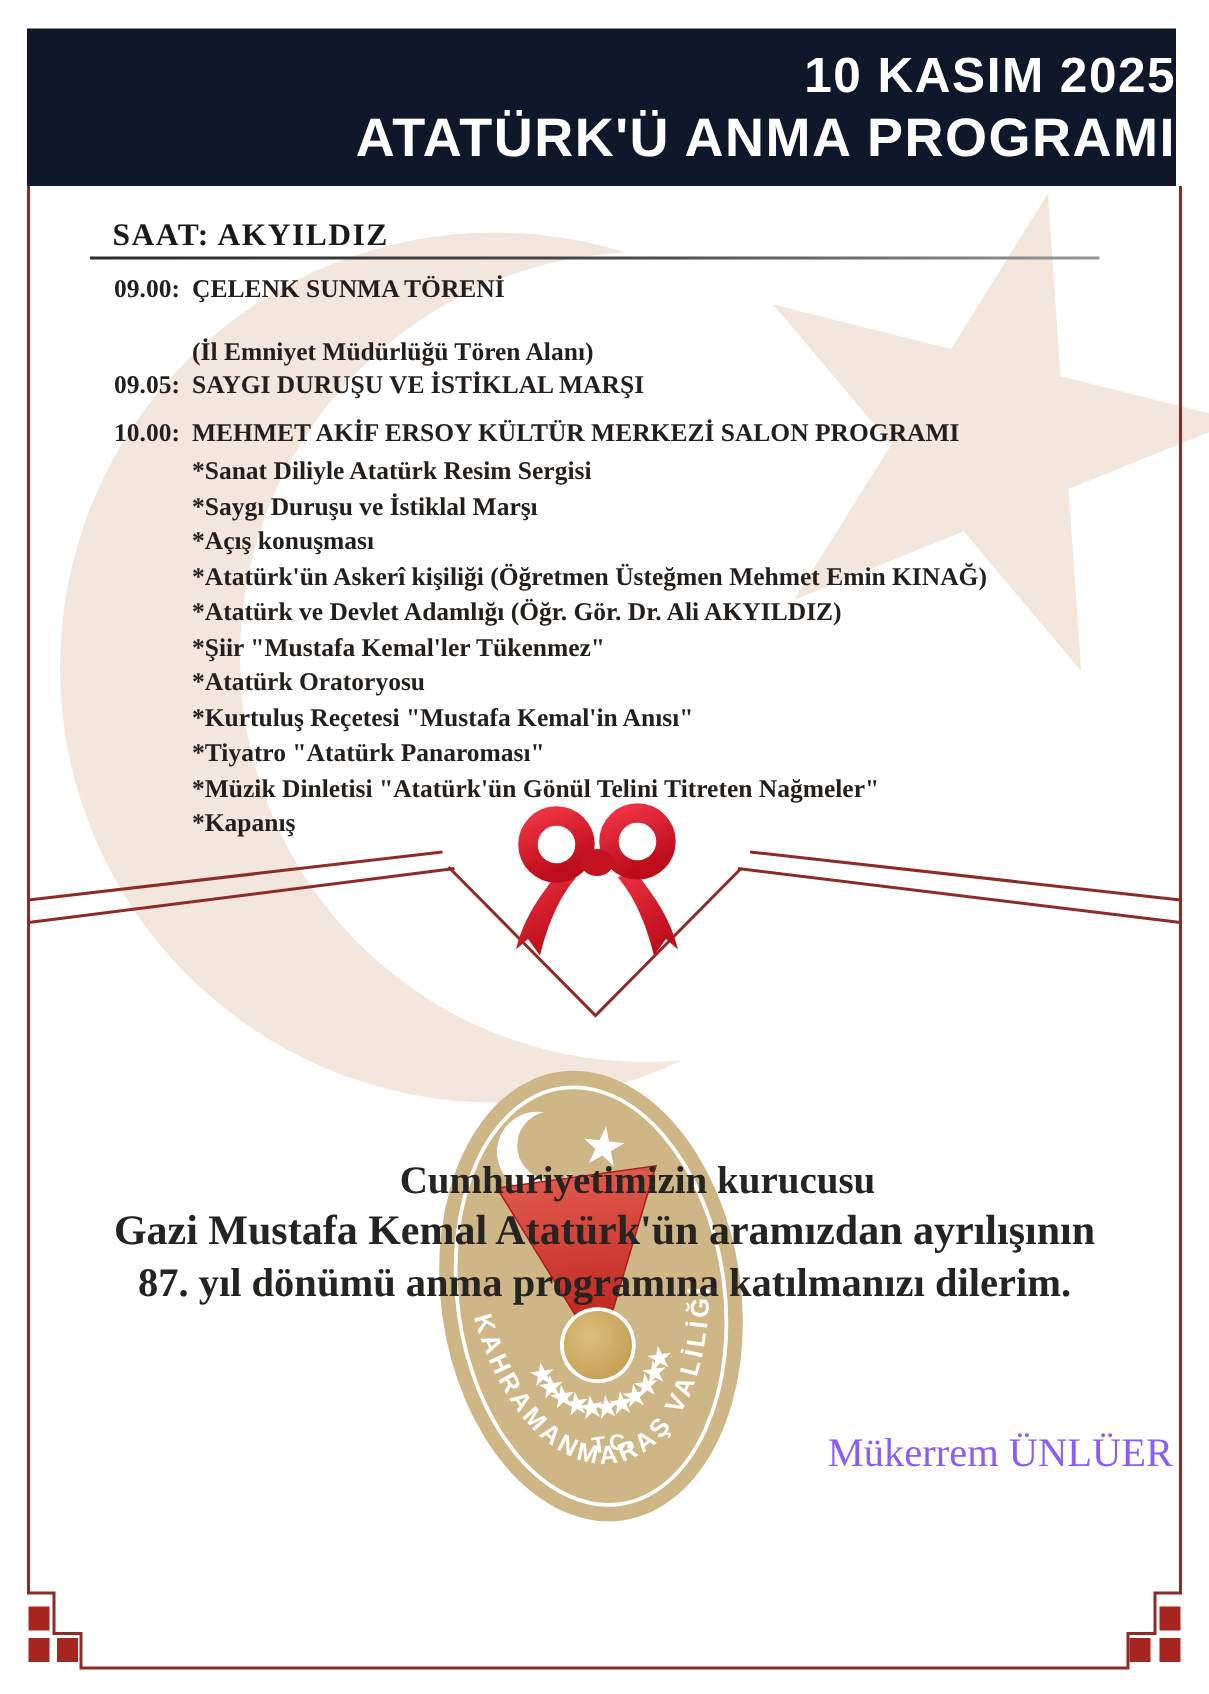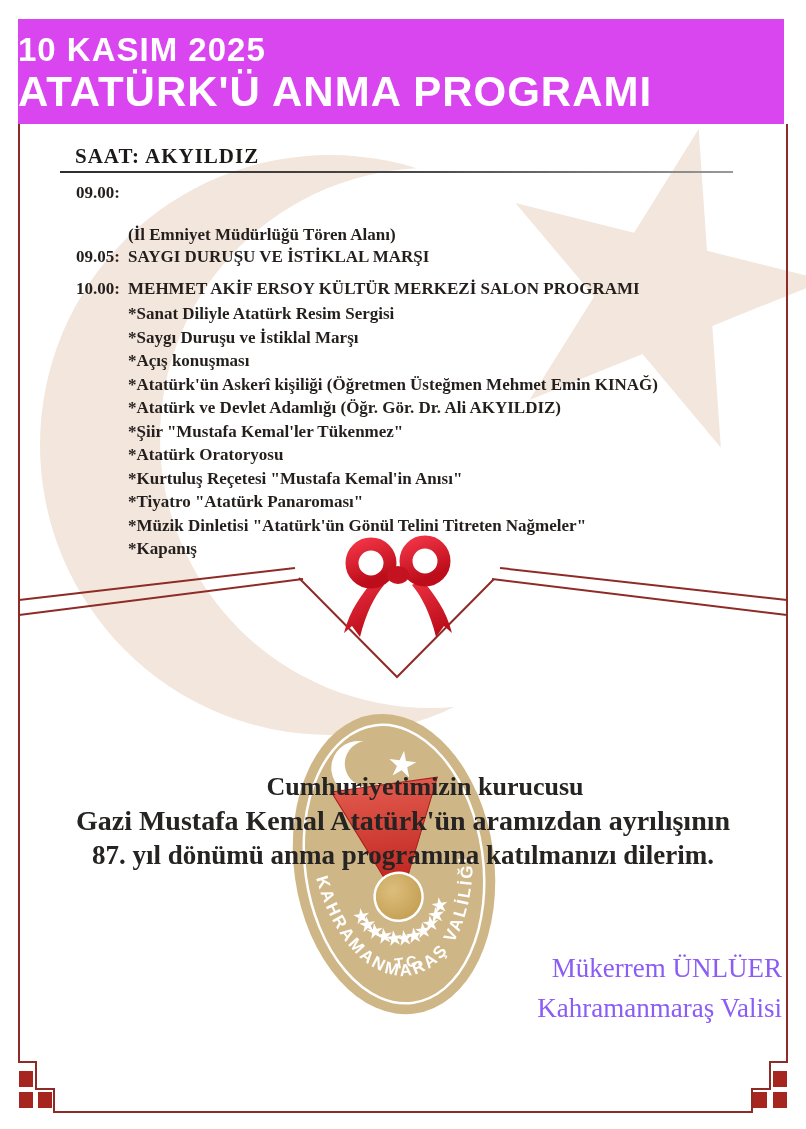--- a/index.html
+++ b/index.html
@@ -3,25 +3,25 @@
 <meta charset="utf-8">
 <style>
   html,body{margin:0;padding:0;}
   body{width:806px;height:1129px;background:#ffffff;overflow:hidden;
        font-family:"Liberation Serif", serif;}
   .page{position:relative;width:806px;height:1129px;background:#fff;overflow:hidden;}
   .abs{position:absolute;}
   svg{display:block;}
 
   
-  .banner{left:18px;top:19px;width:766px;height:105px;background:#d946ef;
-          color:#fff;text-align:left;z-index:2;
+  .banner{left:18px;top:19px;width:766px;height:105px;background:#0f172a;
+          color:#fff;text-align:right;z-index:2;
           font-family:"Liberation Sans", sans-serif;font-weight:bold;}
   .banner .l1{margin-top:11px;font-size:33px;letter-spacing:1px;line-height:40px;}
-  .banner .l2{font-size:42px;letter-spacing:1px;line-height:44px;}
+  .banner .l2{font-size:36px;letter-spacing:1px;line-height:44px;}
 
   
   .bg-svg{left:0;top:0;z-index:0;}
   .frame-svg{left:0;top:0;z-index:1;}
 
   
   .saat{left:75px;top:144px;font-size:21px;font-weight:bold;color:#1c1a18;
         letter-spacing:1px;z-index:2;}
   .rule{left:60px;top:171px;width:673px;height:2px;z-index:2;
         background:linear-gradient(to right,#2e2e2e 0%,#4a4a4a 55%,#9a9a9a 100%);}
@@ -112,20 +112,21 @@
     <div class="l1">10 KASIM 2025</div>
     <div class="l2">ATATÜRK'Ü ANMA PROGRAMI</div>
   </div>
 
   <div class="abs saat">SAAT: AKYILDIZ</div>
   <div class="abs rule"></div>
 
   <div class="abs program">
     <div class="row">
       <span class="time">09.00:</span>
+      <span>ÇELENK SUNMA TÖRENİ</span>
     </div>
     <div class="sub">(İl Emniyet Müdürlüğü Tören Alanı)</div>
 
     <div class="row gap1">
       <span class="time">09.05:</span>
       <span>SAYGI DURUŞU VE İSTİKLAL MARŞI</span>
     </div>
 
     <div class="row gap2">
       <span class="time">10.00:</span>
@@ -203,16 +204,15 @@
   </svg>
 
   <div class="abs invitation">
     <div class="i1">Cumhuriyetimizin kurucusu</div>
     <div class="i2">Gazi Mustafa Kemal Atatürk'ün aramızdan ayrılışının</div>
     <div class="i3">87. yıl dönümü anma programına katılmanızı dilerim.</div>
   </div>
 
   <div class="abs signature">
     <div>Mükerrem ÜNLÜER</div>
-    <div>Kahramanmaraş Valisi</div>
   </div>
 
 </div>
 
 </body></html>

